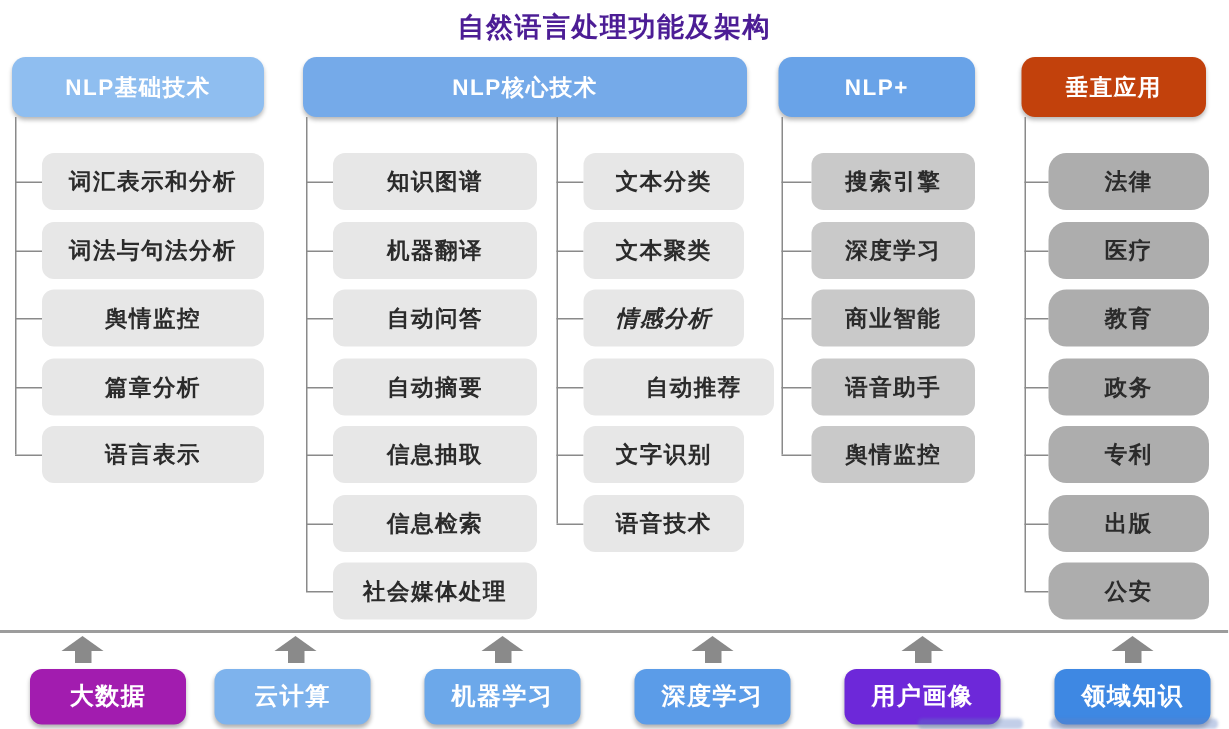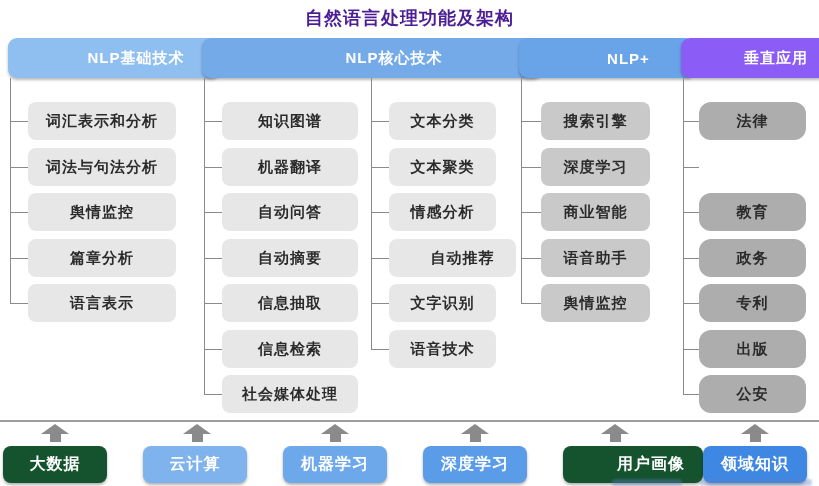--- a/index.html
+++ b/index.html
@@ -10,26 +10,25 @@
   .title{
     position:absolute;left:0;top:6px;width:819px;margin:0;
     text-align:center;font-size:18px;font-weight:bold;color:#4c1d95;letter-spacing:1px;font-family:Liberation Mono, monospace;
   }
   
   .hdr{
     position:absolute;top:38px;height:40px;border-radius:9px;
     display:flex;align-items:center;justify-content:center;
     color:#ffffff;font-size:15px;font-weight:600;letter-spacing:1px;
     box-shadow:0 2px 3px rgba(0,0,0,0.28);
-    padding-left:44px;
   }
   .hdr1{left:8px;width:168px;background:#8FBEF0;}
   .hdr2{left:202px;width:296px;background:#75AAE9;}
   .hdr3{left:519px;width:131px;background:#69A3E8;}
-  .hdr4{left:681px;width:102px;background:#8b5cf6;}
+  .hdr4{left:681px;width:123px;background:#c2410c;}
   
   .vline{position:absolute;width:1px;background:#8A8A8A;}
   .stub{position:absolute;height:1px;background:#8A8A8A;}
   
   .item{
     position:absolute;height:38px;border-radius:8px;
     display:flex;align-items:center;justify-content:center;
     font-size:15px;font-weight:600;color:#2b2b2b;letter-spacing:1px;
   }
   .c1 {left:28px; width:148px;background:#E7E7E7;}
@@ -43,25 +42,25 @@
   .arrow{position:absolute;top:424px;width:28px;height:18px;}
   .arrow .head{width:0;height:0;margin:0 auto;border-left:14px solid transparent;border-right:14px solid transparent;border-bottom:10px solid #8A8A8A;}
   .arrow .stem{width:11px;height:8px;margin:0 auto;background:#8A8A8A;}
   
   .fbox{
     position:absolute;top:446px;width:104px;height:37px;border-radius:8px;
     display:flex;align-items:center;justify-content:center;
     color:#ffffff;font-size:16px;font-weight:bold;letter-spacing:1px;
     box-shadow:0 2px 3px rgba(0,0,0,0.3);
   }
-  .f1{left:3px;  background:#14532d;}
+  .f1{left:20px;  background:#a21caf;}
   .f2{left:143px;background:#7EB3ED;}
   .f3{left:283px;background:#6CA8EA;}
   .f4{left:423px;background:#5B9CE8;}
-  .f5{left:563px;background:#14532d;padding-left:36px;}
+  .f5{left:563px;background:#6d28d9;}
   .f6{left:703px;background:#3E88E3;}
   
   .wm{position:absolute;top:479px;height:7px;border-radius:3px;background:rgba(95,125,195,0.38);filter:blur(1px);}
   .wm.a{left:612px;width:70px;}
   .wm.b{left:700px;width:112px;}
 </style>
 </head>
 <body>
 
 <div class="stage">
@@ -123,32 +122,33 @@
   <div class="item c2l" style="top:102px;">知识图谱</div>
   <div class="item c2l" style="top:148px;">机器翻译</div>
   <div class="item c2l" style="top:193px;">自动问答</div>
   <div class="item c2l" style="top:239px;">自动摘要</div>
   <div class="item c2l" style="top:284px;">信息抽取</div>
   <div class="item c2l" style="top:330px;">信息检索</div>
   <div class="item c2l" style="top:375px;">社会媒体处理</div>
 
   <div class="item c2r" style="top:102px;">文本分类</div>
   <div class="item c2r" style="top:148px;">文本聚类</div>
-  <div class="item c2r" style="top:193px;">情感分析</div>
+  <div class="item c2r" style="top:193px;font-style:italic;">情感分析</div>
   <div class="item c2r" style="top:239px;padding-left:20px;">自动推荐</div>
   <div class="item c2r" style="top:284px;">文字识别</div>
   <div class="item c2r" style="top:330px;">语音技术</div>
 
   <div class="item c3" style="top:102px;">搜索引擎</div>
   <div class="item c3" style="top:148px;">深度学习</div>
   <div class="item c3" style="top:193px;">商业智能</div>
   <div class="item c3" style="top:239px;">语音助手</div>
   <div class="item c3" style="top:284px;">舆情监控</div>
 
   <div class="item c4" style="top:102px;">法律</div>
+  <div class="item c4" style="top:148px;">医疗</div>
   <div class="item c4" style="top:193px;">教育</div>
   <div class="item c4" style="top:239px;">政务</div>
   <div class="item c4" style="top:284px;">专利</div>
   <div class="item c4" style="top:330px;">出版</div>
   <div class="item c4" style="top:375px;">公安</div>
 
   <div class="sep"></div>
 
   <div class="arrow" style="left:41px;">
       <div class="head"></div>

